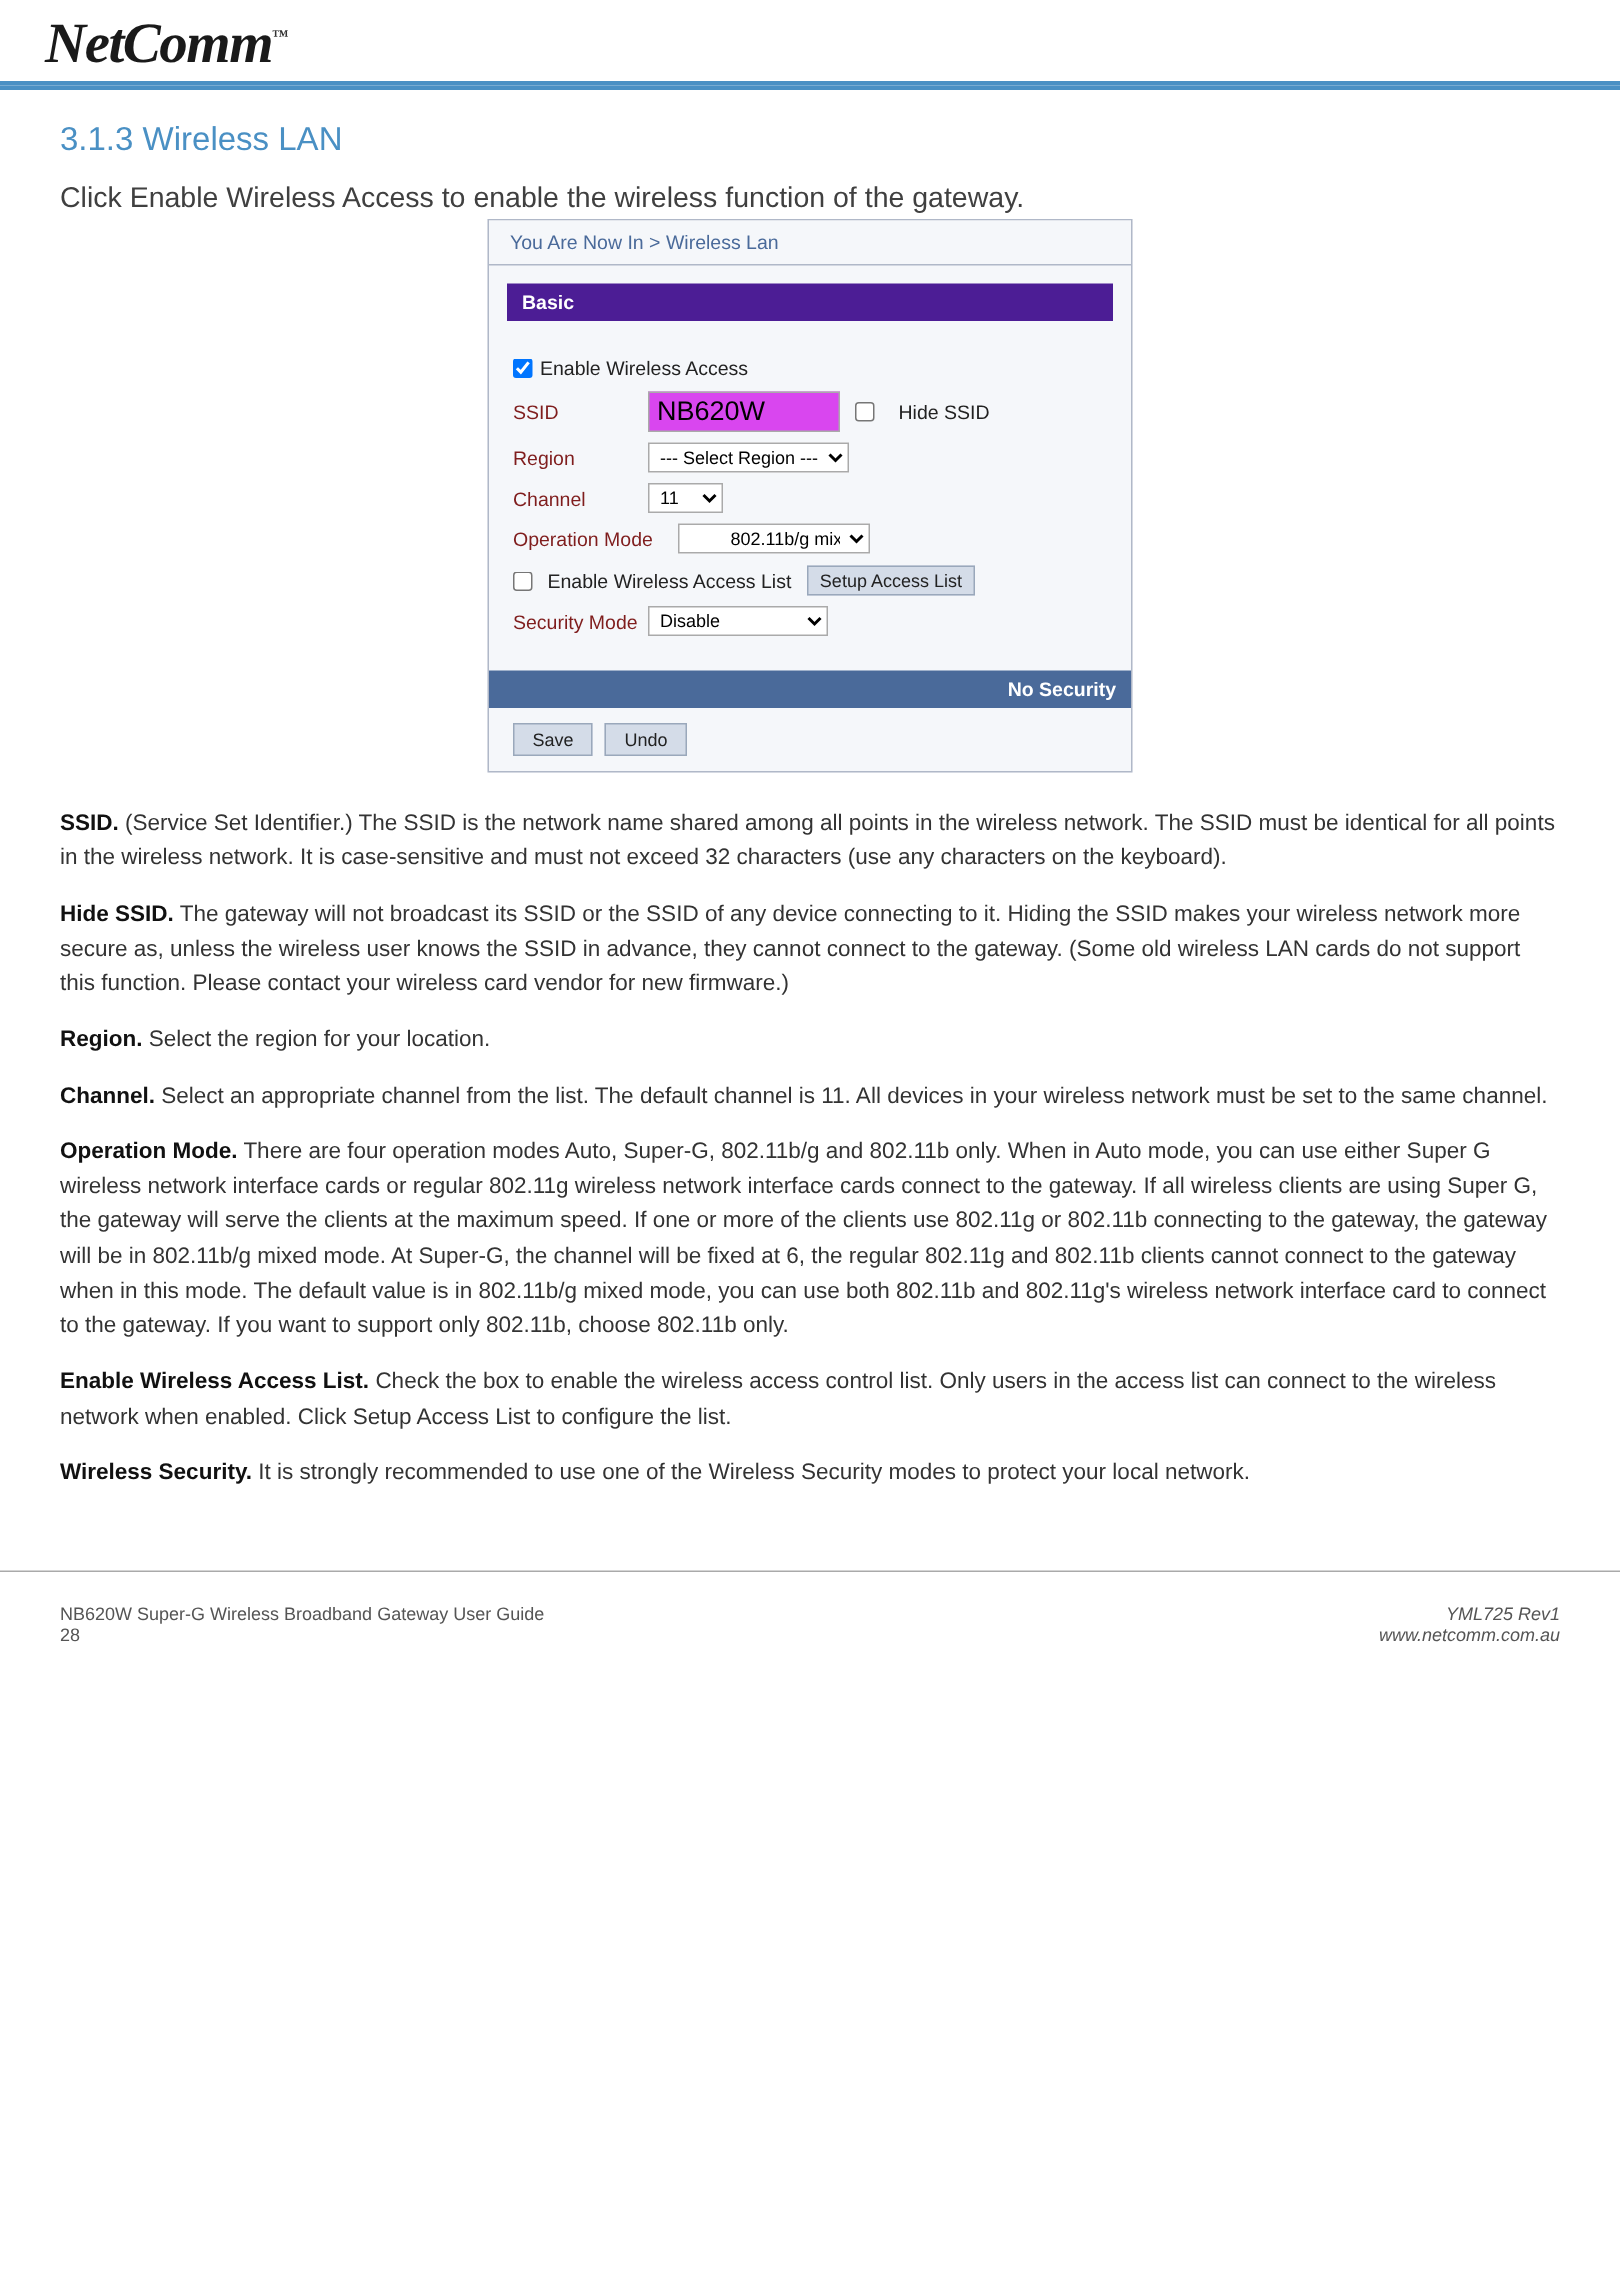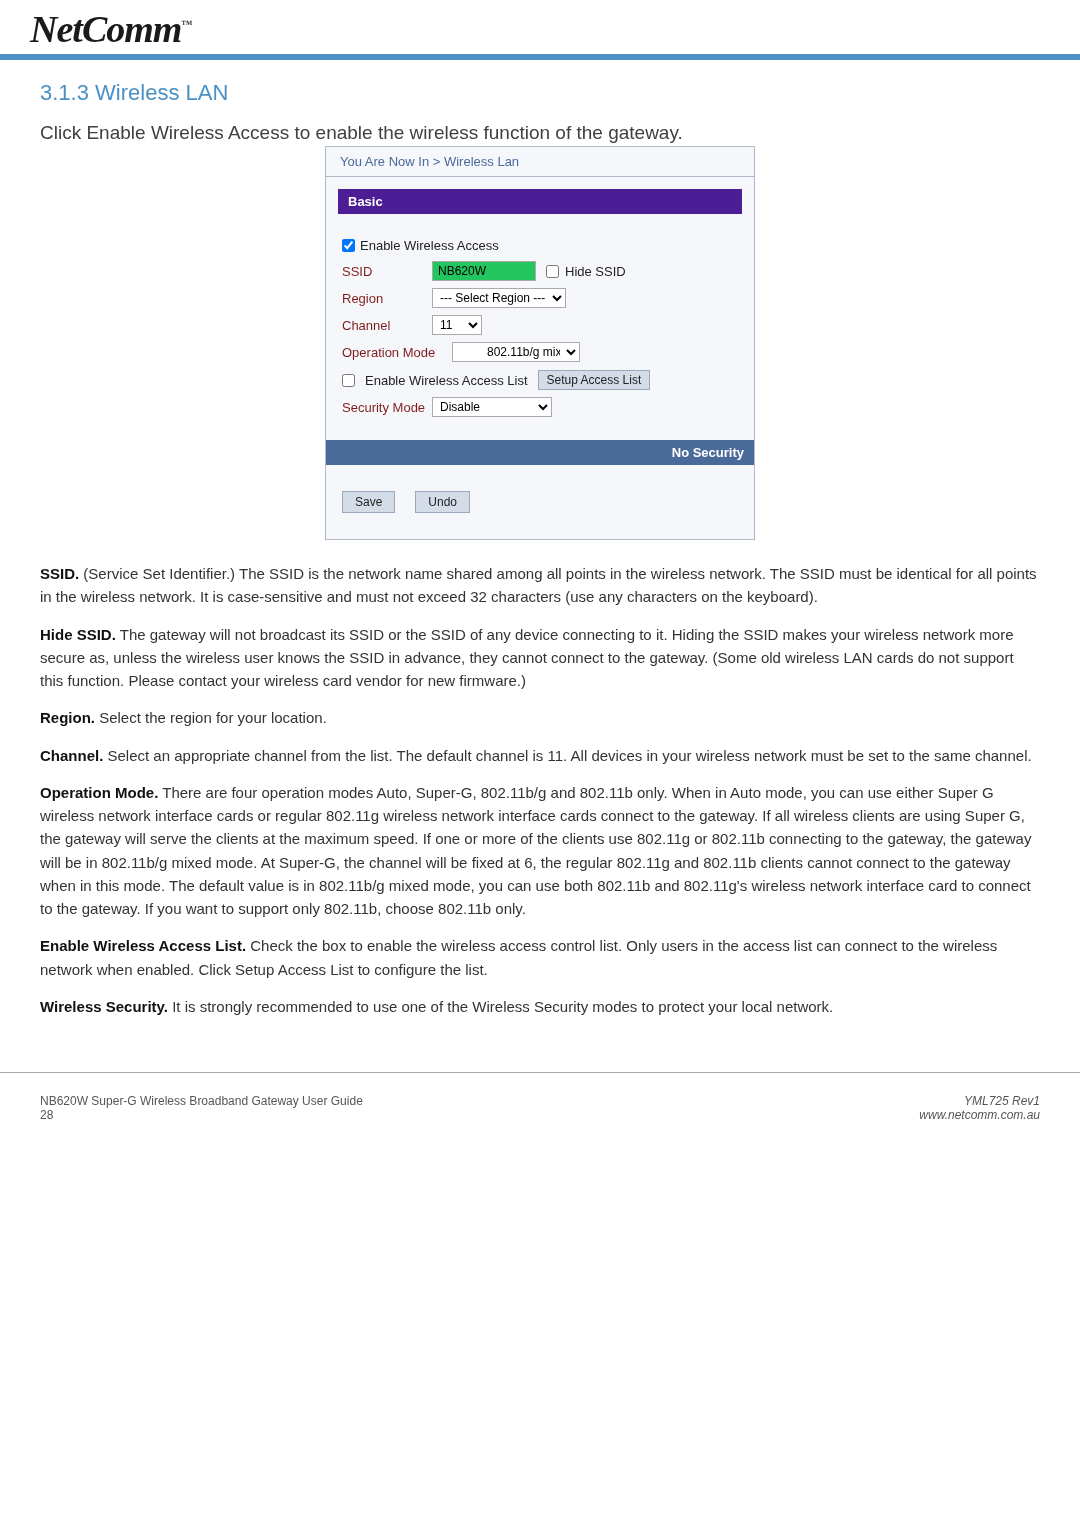--- a/index.html
+++ b/index.html
@@ -96,37 +96,37 @@
 
     .ui-row label {
       min-width: 90px;
       color: #7f1d1d;
       font-size: 13px;
     }
 
     .ui-row input[type="text"] {
       border: 1px solid #aaa;
       padding: 2px 5px;
-      font-size: 12px;
-      width: 104px;
-      background: #22c55e;
+      font-size: 18px;
+      width: 128px;
+      background: #d946ef;
     }
 
     .ui-row select {
       border: 1px solid #aaa;
       padding: 1px 3px;
       font-size: 12px;
       background: #fff;
     }
 
     .ui-row .hide-ssid-label {
       margin-left: 10px;
       display: flex;
       align-items: center;
-      gap: 6px;
+      gap: 16px;
     }
 
     .ui-checkbox-row {
       display: flex;
       align-items: center;
       margin-bottom: 8px;
       font-size: 13px;
     }
 
     .ui-checkbox-row input[type="checkbox"] {
@@ -155,22 +155,22 @@
       color: #fff;
       font-size: 13px;
       font-weight: bold;
       padding: 5px 10px;
       margin: 8px 0 0 0;
       text-align: right;
     }
 
     .ui-buttons {
       display: flex;
-      gap: 20px;
-      padding: 26px 16px;
+      gap: 8px;
+      padding: 10px 16px;
     }
 
     .ui-btn {
       background: #d4dce8;
       border: 1px solid #9aa8bb;
       font-size: 12px;
       padding: 3px 12px;
       cursor: pointer;
       color: #222;
     }

